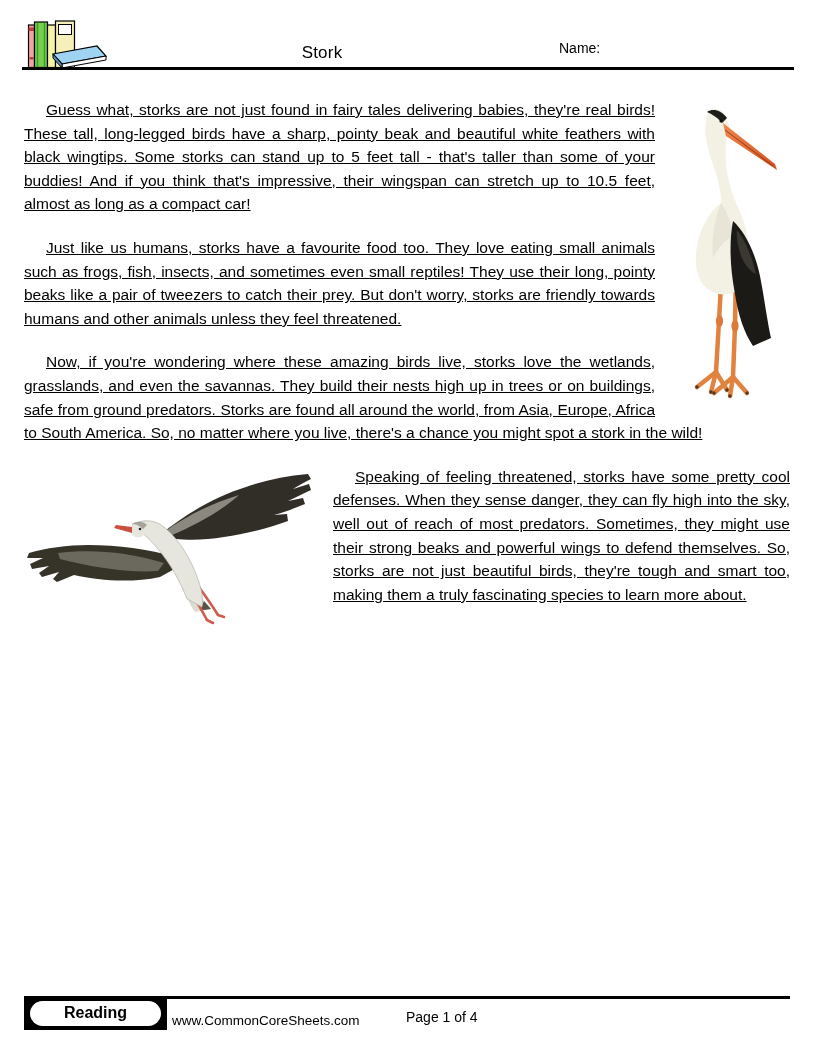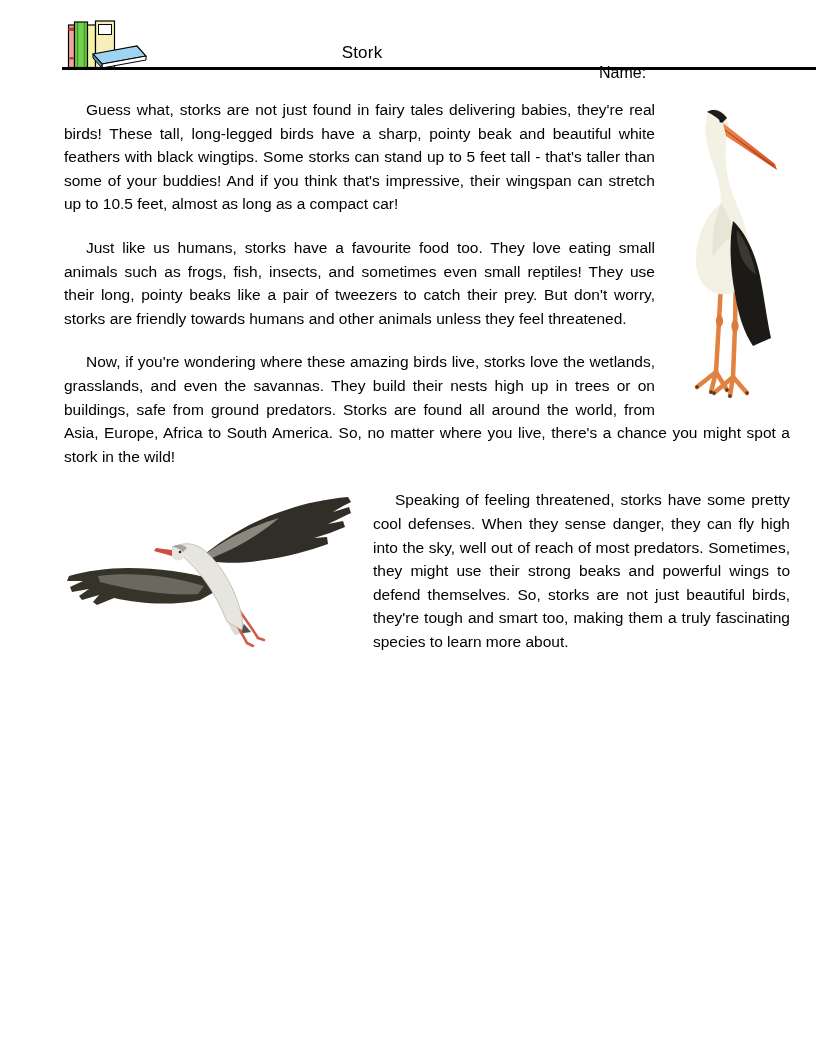--- a/index.html
+++ b/index.html
@@ -1,32 +1,32 @@
 <!DOCTYPE html>
 <html><head>
 <meta charset="utf-8">
 <style>
   html,body{margin:0;padding:0;}
   body{
     width:816px;height:1056px;background:#ffffff;color:#000;
     font-family:"Liberation Sans","DejaVu Sans",sans-serif;
     position:relative;overflow:hidden;
   }
-  .page{position:absolute;inset:0;margin-left:40px;}
+  .page{position:absolute;inset:0;}
 
   
   .header{position:relative;height:71px;}
   .logo{position:absolute;left:26px;top:13px;width:84px;height:55px;}
   .doc-title{position:absolute;left:242px;top:43px;width:160px;text-align:center;
     font-size:17px;letter-spacing:.2px;}
-  .name-label{position:absolute;left:559px;top:64px;font-size:16px;}
+  .name-label{position:absolute;left:559px;top:40px;font-size:14px;}
   .header-rule{position:absolute;left:22px;top:67px;width:772px;height:3px;background:#000;}
 
   
-  .passage{padding:27px 26px 0 24px;}
+  .passage{padding:27px 26px 0 24px;text-decoration:underline;}
   .passage p{
     font-size:15.5px;line-height:23.6px;text-align:justify;
     text-indent:22px;margin:0 0 20px 0;
   }
   .stand-float{float:right;width:135px;height:303px;}
   .stand-float svg{display:block;margin:8px 0 0 28px;}
   .fly-float{float:left;width:309px;height:170px;}
   .fly-float svg{display:block;margin:4px 0 0 0;}
 
   
@@ -158,14 +158,22 @@
         <circle cx="116" cy="60" r="1.3" fill="#222"></circle>
 
         <path d="M108,58 L92,56 L90,59 L108,64 Z" fill="#c94f41"></path>
       </svg>
     </div>
 
     <p>Speaking of feeling threatened, storks have some pretty cool defenses. When they sense danger, they can fly high into the sky, well out of reach of most predators. Sometimes, they might use their strong beaks and powerful wings to defend themselves. So, storks are not just beautiful birds, they're tough and smart too, making them a truly fascinating species to learn more about.</p>
     <div style="clear:both;"></div>
   </div>
 
+  <div class="footer">
+    <div class="footer-rule"></div>
+    <div class="subject-badge">
+      <div class="subject-pill">Reading</div>
+    </div>
+    <span class="website">www.CommonCoreSheets.com</span>
+    <span class="page-info">Page 1 of 4</span>
+  </div>
 
 </div>
 
 </body></html>

